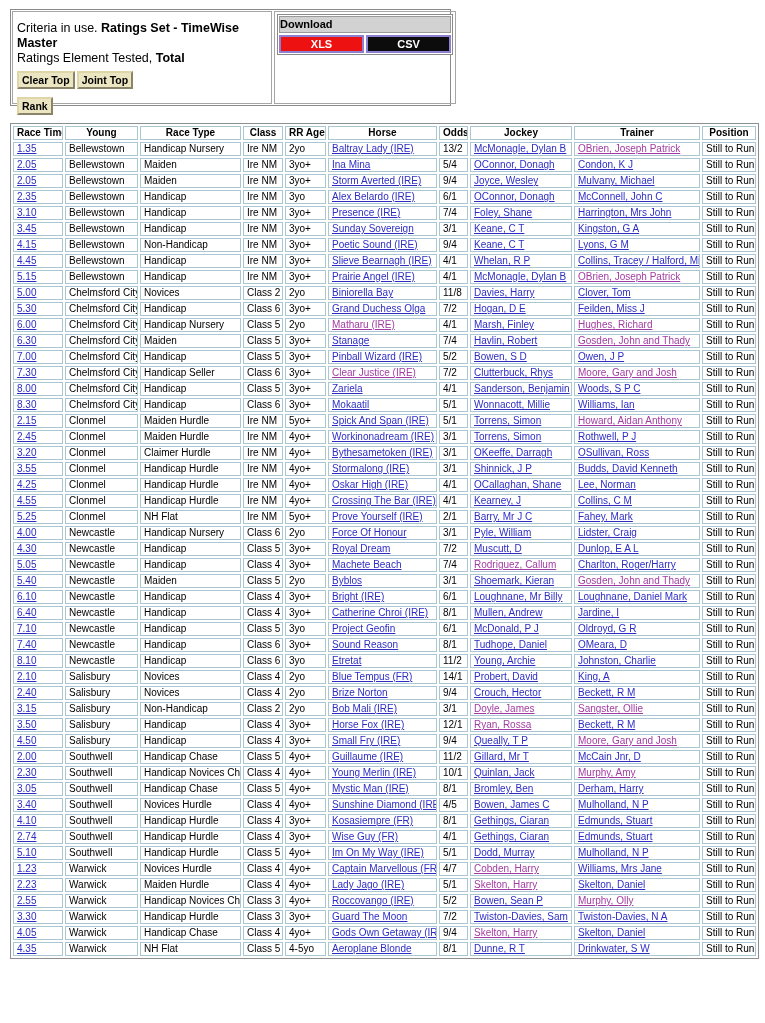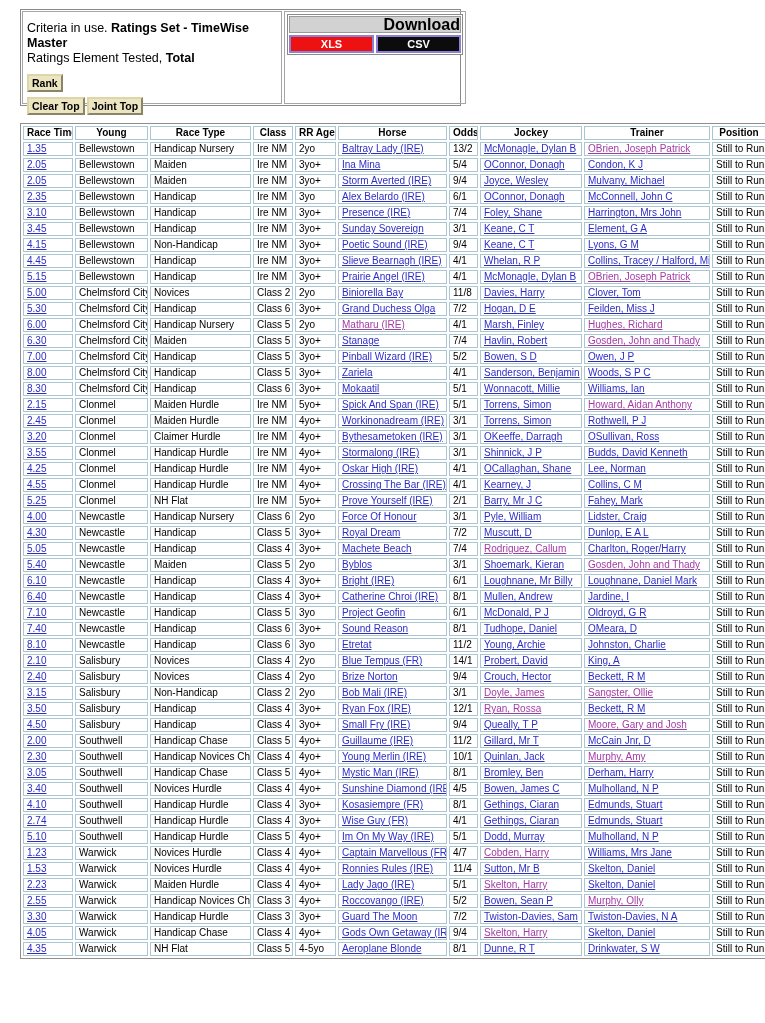--- a/index.html
+++ b/index.html
@@ -1,35 +1,35 @@
 <!DOCTYPE html>
 <html><head>
 <meta charset="utf-8">
 <style>
   html,body { margin:0; padding:0; background:#fff; }
   body { width:765px; height:1023px; overflow:hidden;
          font-family:"Liberation Sans", sans-serif; color:#000; }
-  .page { padding:0 20px; }
+  .page { padding:0 10px; }
 
   
   .criteria-box { margin-top:9px; width:441px; height:97px; box-sizing:border-box;
                   border:1px solid #8a8a8a; padding:1px; display:flex; gap:2px; background:#fff; }
   .criteria-left { flex:0 0 260px; border:1px solid #a6a6a6; box-sizing:border-box;
                    padding:9px 4px 2px 4px; }
   .criteria-right { flex:1; border:1px solid #a6a6a6; box-sizing:border-box; padding:2px; }
   .criteria-text { font-size:12.5px; line-height:15px; }
   .btn-row { margin-top:7px; }
   .btn { display:inline-block; background:#ece5c2; border:2px outset #ded5a8;
          font-family:"Liberation Sans",sans-serif; font-weight:bold; font-size:10.5px;
          line-height:12px; padding:1px 3px; color:#000; cursor:pointer; }
   .btn + .btn { margin-left:2px; }
 
   .dl-table { width:172px; border:1px solid #8a8a8a; padding:1px; background:#fff; }
-  .dl-head { border:1px solid #9a9a9a; background:#d2d2d2; text-align:right;
-             font-weight:bold; font-size:16px; line-height:15px; margin-bottom:2px; }
+  .dl-head { border:1px solid #9a9a9a; background:#d2d2d2; text-align:left;
+             font-weight:bold; font-size:11px; line-height:15px; margin-bottom:2px; }
   .dl-btns { display:flex; gap:2px; }
   .dl-btn { flex:1; text-align:center; color:#fff; font-weight:bold; font-size:11px;
             line-height:14px; border:2px solid #8d7fd2; cursor:pointer; }
 
   
   table.races { margin-top:17px; border-collapse:separate; border-spacing:2px;
                 background:#fff; border:1px solid #8e8e8e; table-layout:fixed; width:749px; }
   table.races th, table.races td { border:1px solid #a9c6d2; box-sizing:content-box;
                 padding:0 3px; font-size:10px; line-height:12px; height:12px;
                 white-space:nowrap; overflow:hidden; text-align:left; }
@@ -42,25 +42,25 @@
 <body>
 
 <div class="page">
 
   <div class="criteria-box">
     <div class="criteria-left">
       <div class="criteria-text">
         <span>Criteria in use. </span><b>Ratings Set - TimeWise Master</b><br>
         <span>Ratings Element Tested, </span><b>Total</b>
       </div>
+      <div class="btn-row" style="margin-top:4px;">
+        <button class="btn">Clear Top</button><button class="btn">Joint Top</button>
+      </div>
       <div class="btn-row">
         <button class="btn">Rank</button>
-      </div>
-      <div class="btn-row" style="margin-top:4px;">
-        <button class="btn">Clear Top</button><button class="btn">Joint Top</button>
       </div>
     </div>
     <div class="criteria-right">
       <div class="dl-table">
         <div class="dl-head">Download</div>
         <div class="dl-btns">
           <div class="dl-btn" id="xls-btn" style="background: rgb(238, 17, 17);">XLS</div>
           <div class="dl-btn" id="csv-btn" style="background: rgb(12, 12, 12);">CSV</div>
         </div>
       </div>
@@ -157,21 +157,21 @@
         </tr>
         <tr>
           <td><a class="lnk">3.45</a></td>
           <td>Bellewstown</td>
           <td>Handicap</td>
           <td>Ire NM</td>
           <td>3yo+</td>
           <td><a class="lnk">Sunday Sovereign</a></td>
           <td>3/1</td>
           <td><a class="lnk">Keane, C T</a></td>
-          <td><a class="lnk">Element, G A</a></td>
+          <td><a class="lnk">Kingston, G A</a></td>
           <td>Still to Run</td>
         </tr>
         <tr>
           <td><a class="lnk">4.15</a></td>
           <td>Bellewstown</td>
           <td>Non-Handicap</td>
           <td>Ire NM</td>
           <td>3yo+</td>
           <td><a class="lnk">Poetic Sound (IRE)</a></td>
           <td>9/4</td>
@@ -257,20 +257,32 @@
           <td>Handicap</td>
           <td>Class 5</td>
           <td>3yo+</td>
           <td><a class="lnk">Pinball Wizard (IRE)</a></td>
           <td>5/2</td>
           <td><a class="lnk">Bowen, S D</a></td>
           <td><a class="lnk">Owen, J P</a></td>
           <td>Still to Run</td>
         </tr>
         <tr>
+          <td><a class="lnk">7.30</a></td>
+          <td>Chelmsford City</td>
+          <td>Handicap Seller</td>
+          <td>Class 6</td>
+          <td>3yo+</td>
+          <td><a class="vis">Clear Justice (IRE)</a></td>
+          <td>7/2</td>
+          <td><a class="lnk">Clutterbuck, Rhys</a></td>
+          <td><a class="vis">Moore, Gary and Josh</a></td>
+          <td>Still to Run</td>
+        </tr>
+        <tr>
           <td><a class="lnk">8.00</a></td>
           <td>Chelmsford City</td>
           <td>Handicap</td>
           <td>Class 5</td>
           <td>3yo+</td>
           <td><a class="lnk">Zariela</a></td>
           <td>4/1</td>
           <td><a class="lnk">Sanderson, Benjamin</a></td>
           <td><a class="lnk">Woods, S P C</a></td>
           <td>Still to Run</td>
@@ -514,21 +526,21 @@
           <td><a class="vis">Doyle, James</a></td>
           <td><a class="vis">Sangster, Ollie</a></td>
           <td>Still to Run</td>
         </tr>
         <tr>
           <td><a class="lnk">3.50</a></td>
           <td>Salisbury</td>
           <td>Handicap</td>
           <td>Class 4</td>
           <td>3yo+</td>
-          <td><a class="lnk">Ryan Fox (IRE)</a></td>
+          <td><a class="lnk">Horse Fox (IRE)</a></td>
           <td>12/1</td>
           <td><a class="vis">Ryan, Rossa</a></td>
           <td><a class="lnk">Beckett, R M</a></td>
           <td>Still to Run</td>
         </tr>
         <tr>
           <td><a class="lnk">4.50</a></td>
           <td>Salisbury</td>
           <td>Handicap</td>
           <td>Class 4</td>
@@ -626,32 +638,20 @@
         <tr>
           <td><a class="lnk">1.23</a></td>
           <td>Warwick</td>
           <td>Novices Hurdle</td>
           <td>Class 4</td>
           <td>4yo+</td>
           <td><a class="lnk">Captain Marvellous (FR)</a></td>
           <td>4/7</td>
           <td><a class="vis">Cobden, Harry</a></td>
           <td><a class="lnk">Williams, Mrs Jane</a></td>
-          <td>Still to Run</td>
-        </tr>
-        <tr>
-          <td><a class="lnk">1.53</a></td>
-          <td>Warwick</td>
-          <td>Novices Hurdle</td>
-          <td>Class 4</td>
-          <td>4yo+</td>
-          <td><a class="lnk">Ronnies Rules (IRE)</a></td>
-          <td>11/4</td>
-          <td><a class="lnk">Sutton, Mr B</a></td>
-          <td><a class="lnk">Skelton, Daniel</a></td>
           <td>Still to Run</td>
         </tr>
         <tr>
           <td><a class="lnk">2.23</a></td>
           <td>Warwick</td>
           <td>Maiden Hurdle</td>
           <td>Class 4</td>
           <td>4yo+</td>
           <td><a class="lnk">Lady Jago (IRE)</a></td>
           <td>5/1</td>

